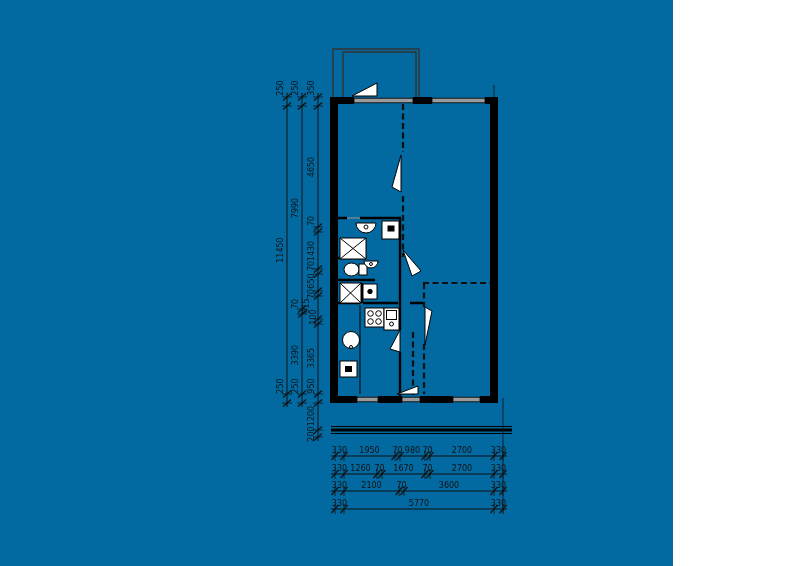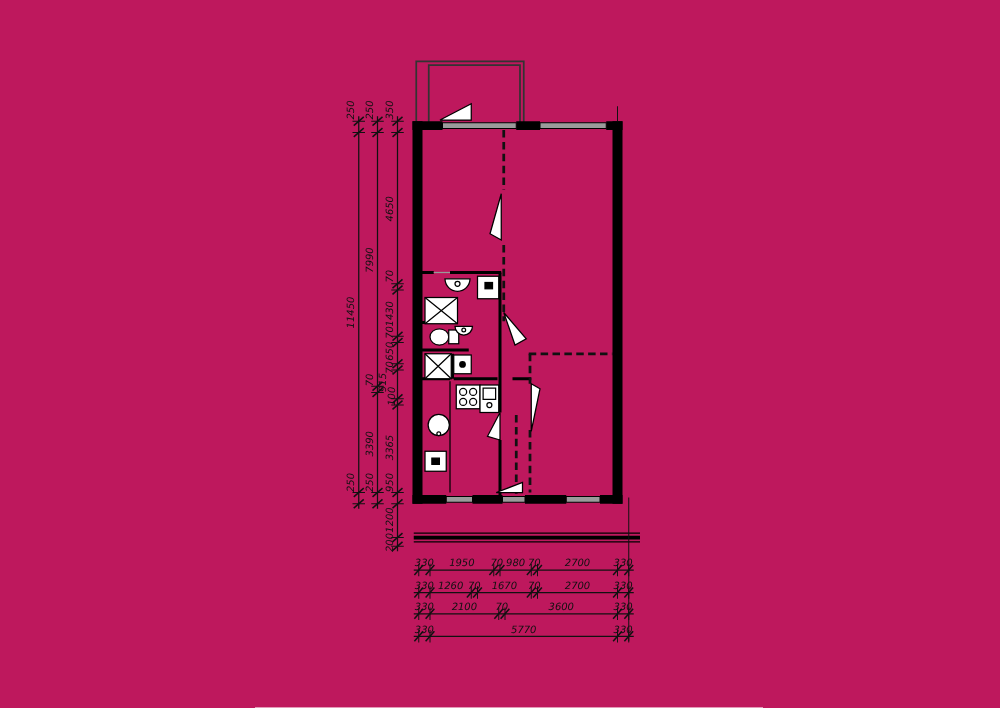--- a/index.html
+++ b/index.html
@@ -1,17 +1,17 @@
 <!DOCTYPE html>
 <html><head>
 <meta charset="utf-8">
 <style>
   html,body{margin:0;padding:0;background:#ffffff;}
-  #stage{position:relative;width:800px;height:566px;background:#be185d;overflow:hidden;
-         font-family:"DejaVu Sans", sans-serif;font-style:italic;}
+  #stage{position:relative;width:673px;height:566px;background:#0369a1;overflow:hidden;
+         font-family:"DejaVu Sans", sans-serif;}
   svg{position:absolute;left:0;top:0;}
   .dimtext{font-family:"DejaVu Sans", sans-serif;font-size:8px;fill:#111;}
 </style>
 </head>
 <body>
 
 <div id="stage">
 <svg width="800" height="566" viewBox="0 0 800 566">
 
   <g fill="none" stroke="#333" stroke-width="1.4">

